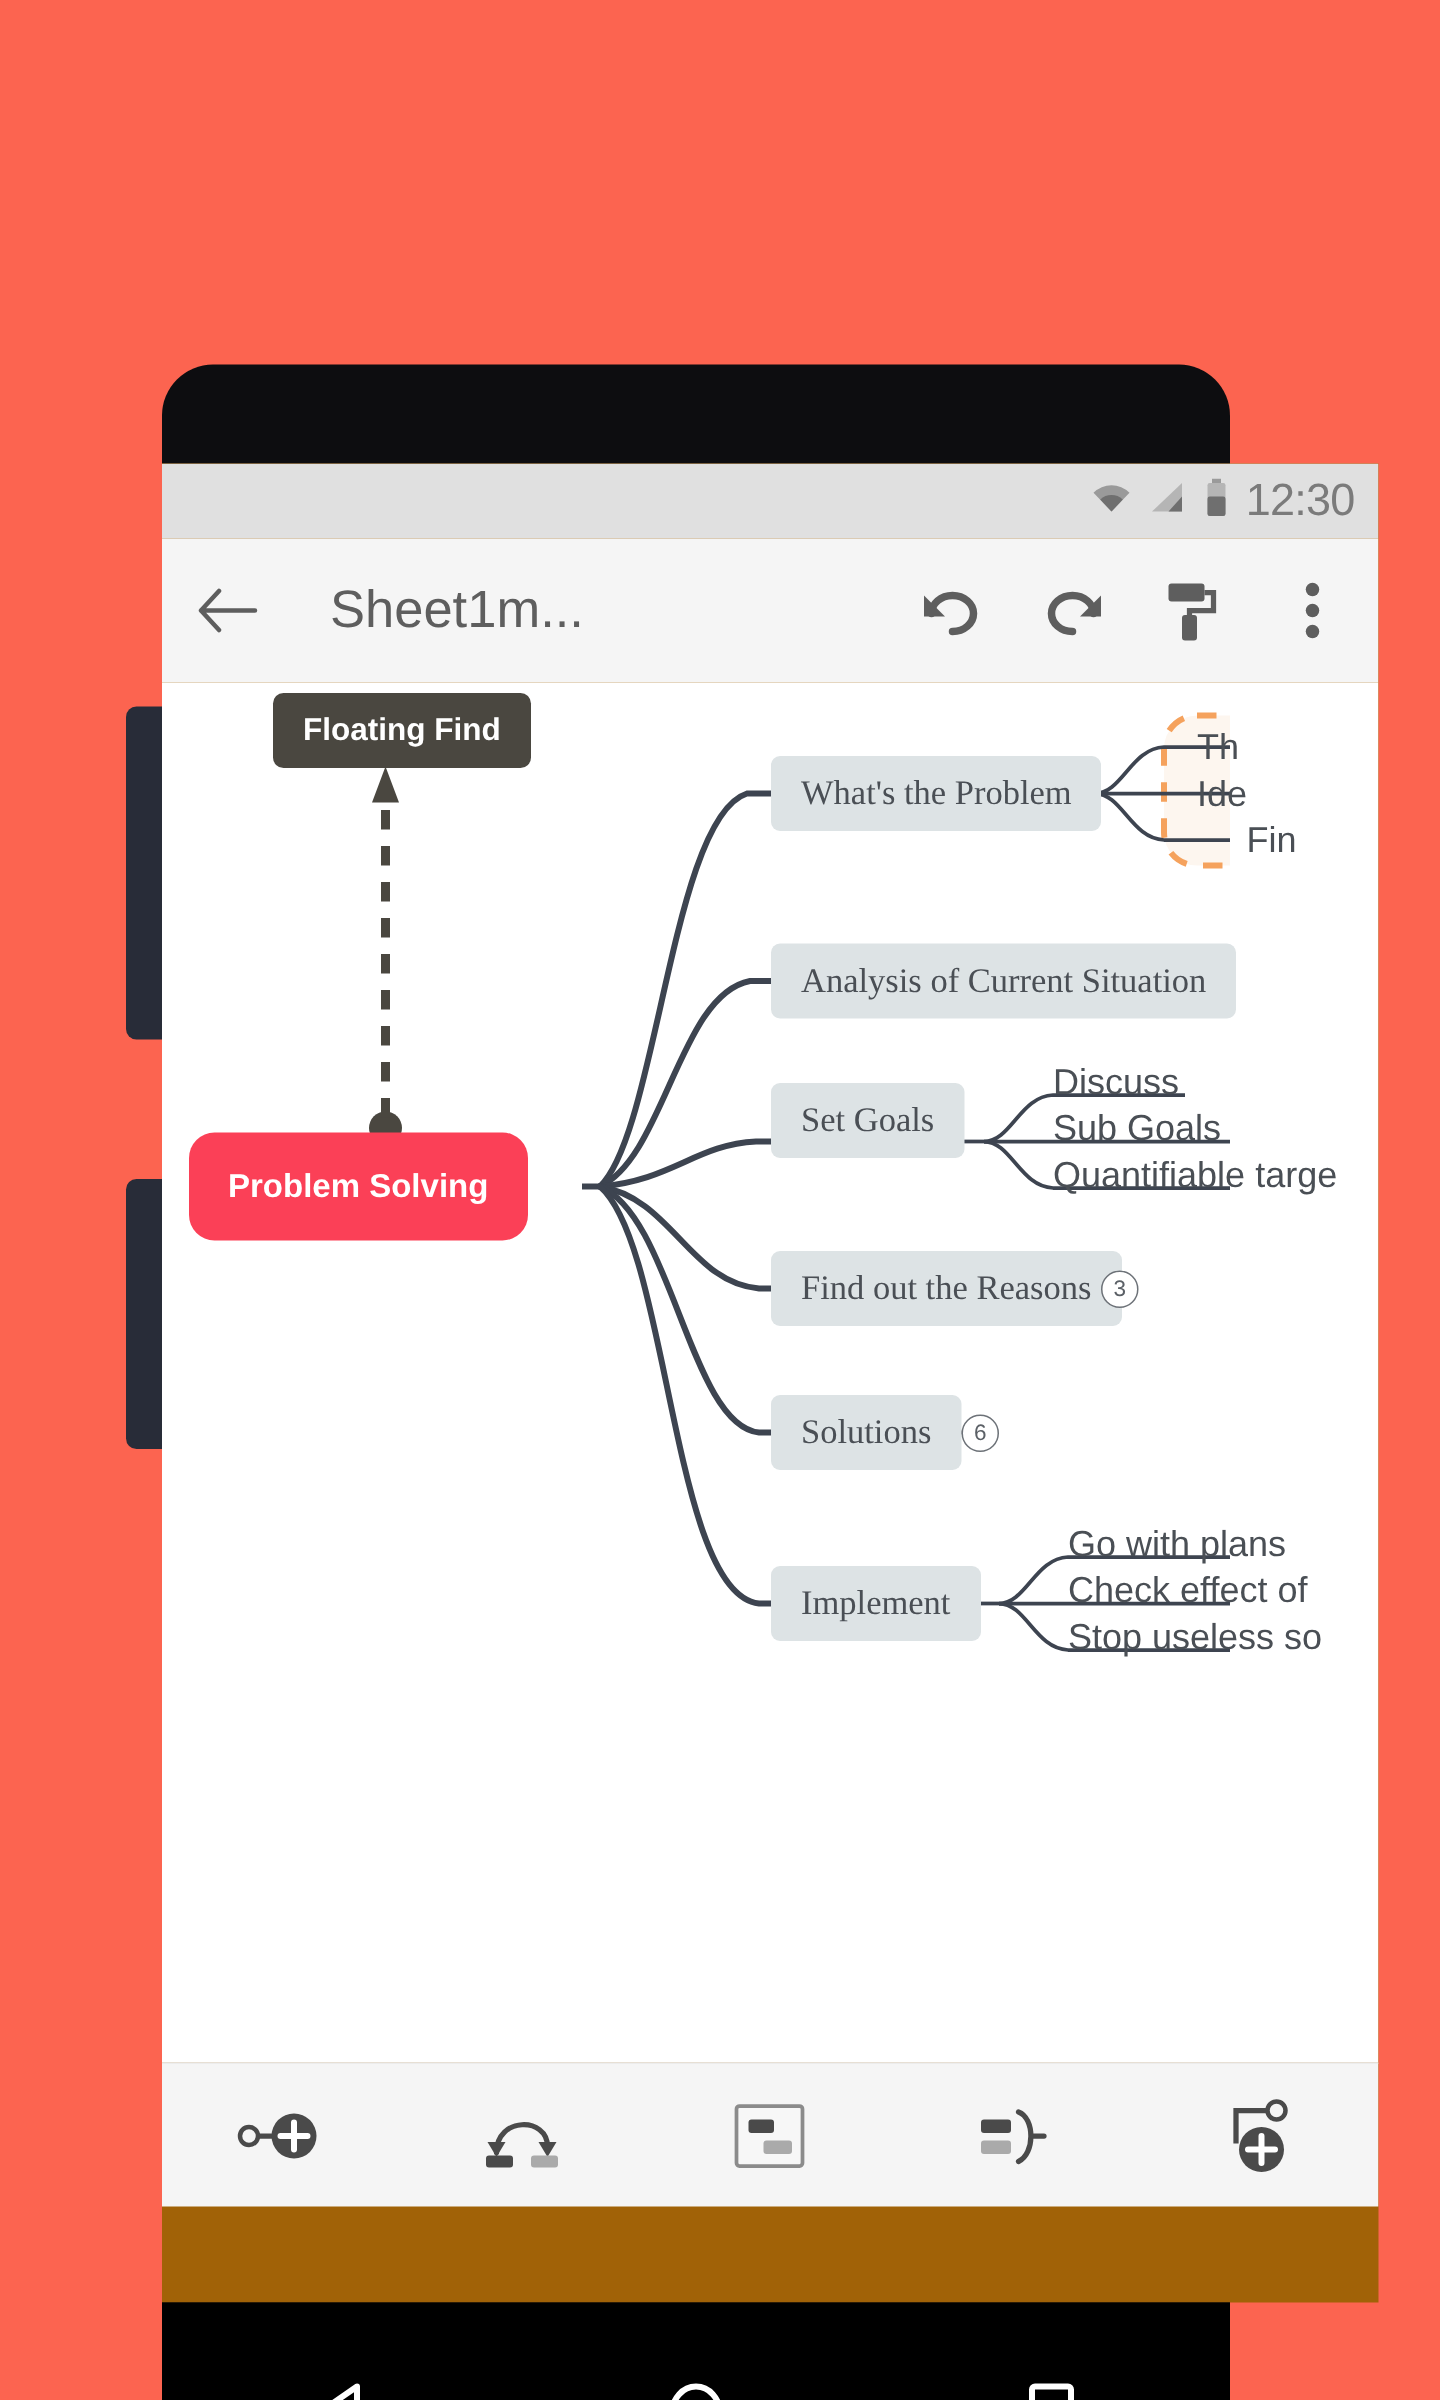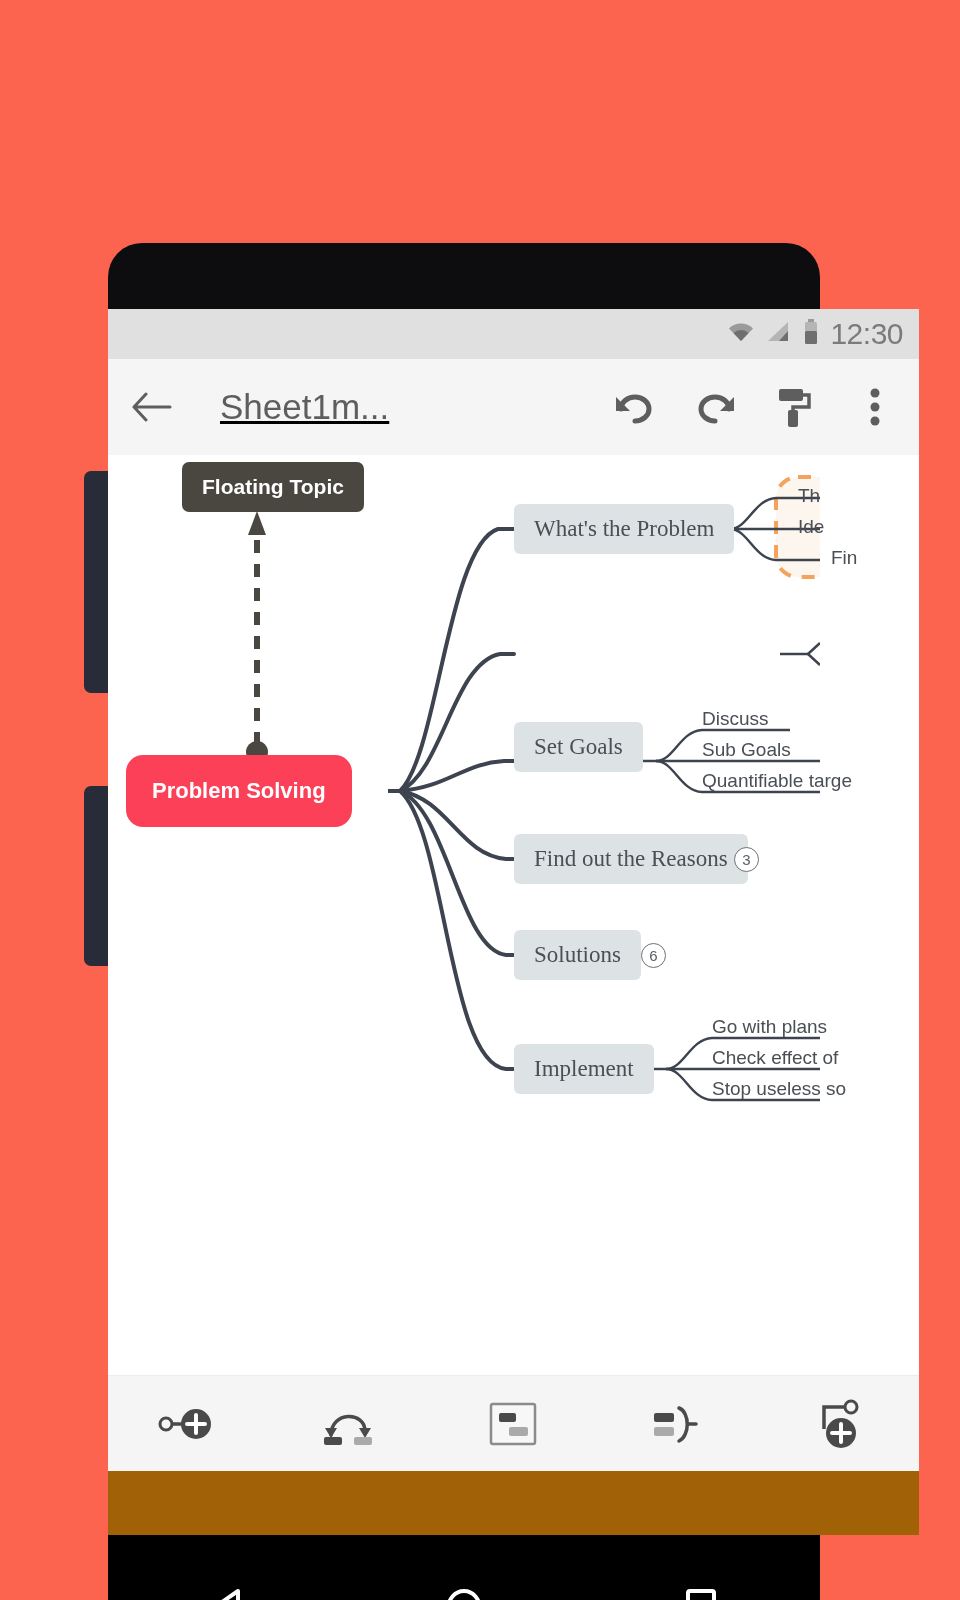--- a/index.html
+++ b/index.html
@@ -44,21 +44,21 @@
   #status-bar {
     position: relative; height: 50px; background: #e0e0e0;
     display: flex; align-items: center; justify-content: flex-end;
     padding-right: 16px; gap: 11px;
   }
   #status-time { font-size: 30px; color: #7b7b7b; letter-spacing: -0.5px; }
 
   
   #app-bar {
     position: relative; height: 96px; background: #f5f5f5;
-    display: flex; align-items: center; padding: 0 22px; text-decoration: underline;
+    display: flex; align-items: center; padding: 0 22px;
   }
   #app-title {
     font-size: 35px; color: #5e5e5e; margin-left: 46px; flex: 0 0 auto;
     white-space: nowrap;
   }
   #app-bar-actions { margin-left: auto; display: flex; align-items: center; gap: 36px; }
   .tb-icon { width: 44px; height: 44px; display:flex; align-items:center; justify-content:center; cursor: pointer; }
 
   
   #canvas { position: relative; height: 920px; background: #ffffff; overflow: hidden; }
@@ -74,21 +74,21 @@
   }
   .node-root {
     background: #FB4057; color: #ffffff; font-weight: bold; font-size: 22px;
     padding: 0 26px; height: 72px; border-radius: 17px;
   }
   .node-floating {
     background: #4a4740; color: #ffffff; font-weight: bold; font-size: 21px;
     padding: 0 20px; height: 50px; border-radius: 7px;
   }
   .subtopic {
-    position: absolute; color: #4a4f55; font-size: 19px; white-space: nowrap;
+    position: absolute; color: #4a4f55; font-size: 24px; white-space: nowrap;
   }
   .badge {
     position: absolute; width: 25px; height: 25px; border-radius: 50%;
     border: 1.6px solid #6d7278; color: #5b6066; font-size: 15px;
     display: flex; align-items: center; justify-content: center; background:#fff;
   }
 
   
   #bottom-bar {
     position: relative; height: 96px; background: #f5f5f5;
@@ -221,25 +221,26 @@
 
           <path d="M538 614 L558 614" stroke="#3d4450" stroke-width="2.5" fill="none"></path>
           <path d="M558 614 C 576 614, 582 584, 604 583 L712 583" stroke="#3d4450" stroke-width="2.5" fill="none"></path>
           <path d="M558 614 L712 614" stroke="#3d4450" stroke-width="2.5" fill="none"></path>
           <path d="M558 614 C 576 614, 582 644, 604 645 L712 645" stroke="#3d4450" stroke-width="2.5" fill="none"></path>
 
           <path d="M618 404 L626 404" stroke="#3d4450" stroke-width="2.5" fill="none"></path>
           <path d="M525 500 L533 500" stroke="#3d4450" stroke-width="2.5" fill="none"></path>
         </svg>
 
-        <div class="node node-floating" style="left:74px; top:7px;">Floating Topic</div>
+        <div class="node node-floating" style="left:74px; top:7px;">Floating Find</div>
 
         <div class="node node-root" style="left:18px; top:300px;">Problem Solving</div>
 
         <div class="node node-main" style="left:406px; top:49px;">What's the Problem</div>
+        <div class="node node-main" style="left:406px; top:174px;">Analysis of Current Situation</div>
         <div class="node node-main" style="left:406px; top:267px;">Set Goals</div>
         <div class="node node-main" style="left:406px; top:379px;">Find out the Reasons</div>
         <div class="node node-main" style="left:406px; top:589px;">Implement</div>
         <div class="node node-main" style="left:406px; top:475px;">Solutions</div>
 
         <div class="badge" style="left:626px; top:392px;">3</div>
         <div class="badge" style="left:533px; top:488px;">6</div>
 
         <div class="subtopic" style="left:690px; top:30px;">Th</div>
         <div class="subtopic" style="left:690px; top:61px;">Ide</div>

